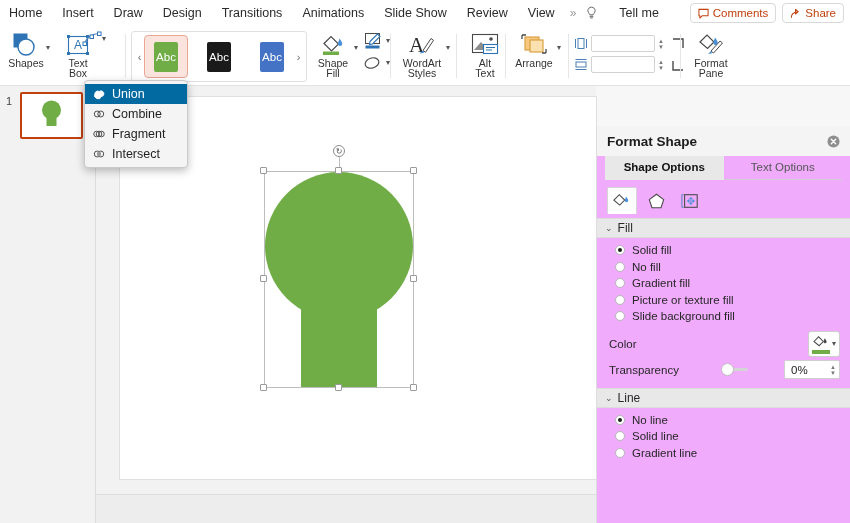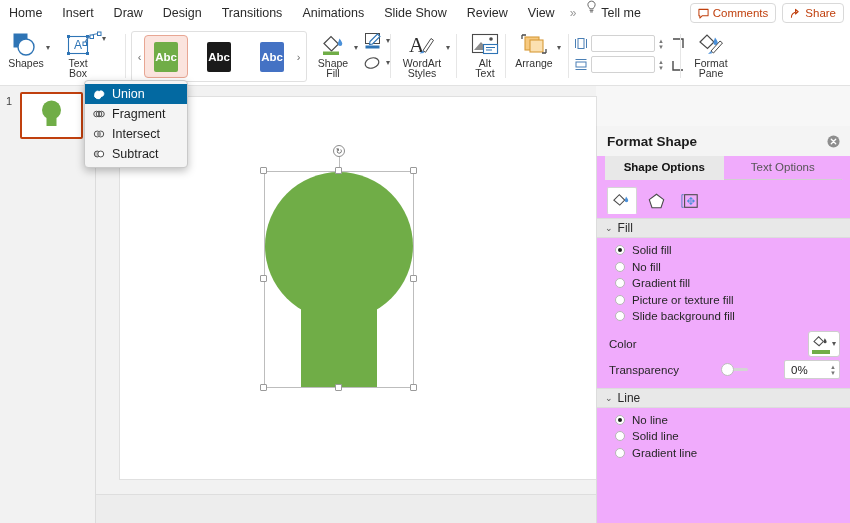--- a/index.html
+++ b/index.html
@@ -17,21 +17,21 @@
     position: absolute; top: 0; left: 0; width: 850px; height: 26px;
     background: #ffffff;
     display: flex; align-items: center;
   }
   .menu-item {
     font-size: 12.5px; color: #2b2b2b; padding: 0 10px; line-height: 26px;
     white-space: nowrap;
   }
   .menu-item:first-child { padding-left: 9px; }
   .chev-more { font-size: 12px; color: #9a9a9a; padding: 0 5px; }
-  .tellme-wrap { display: flex; gap: 3px; padding-left: 4px; }
+  .tellme-wrap { display: flex; align-items: center; gap: 21px; padding-left: 4px; }
   .bulb-icon { width: 13px; height: 14px; display: block; }
   .menu-right { position: absolute; right: 6px; top: 3px; display: flex; gap: 6px; }
   .pill-btn {
     display: flex; align-items: center; gap: 4px;
     border: 1px solid #d9d9d9; border-radius: 4px; background: #fff;
     height: 20px; padding: 0 7px; font-size: 11.5px; color: #c0400e;
     white-space: nowrap;
   }
   .pill-btn svg { display: block; }
 
@@ -56,21 +56,21 @@
     border: 1px solid #e0e0e0; border-radius: 3px; background: #fff;
     display: flex; align-items: center; justify-content: space-between; padding: 0 3px;
   }
   .gal-arrow { font-size: 11px; color: #6a6a6a; width: 10px; text-align: center; }
   .gal-items { display: flex; gap: 9px; align-items: center; }
   .gal-cell { width: 44px; height: 43px; display: flex; align-items: center; justify-content: center;
               border-radius: 4px; }
   .gal-cell.sel { background: #fbe4de; border: 1px solid #e8a693; }
   .abc {
     width: 24px; height: 30px; border-radius: 2px; color: #fff;
-    font-size: 11.5px; font-weight: bold; display: flex; align-items: center; justify-content: center;
+    font-size: 11.5px; font-weight: normal; display: flex; align-items: center; justify-content: center;
   }
 
   
   .spin-row { display: flex; align-items: center; gap: 3px; margin-bottom: 4px; }
   .spin-box {
     width: 64px; height: 17px; border: 1px solid #d2d2d2; border-radius: 2px; background: #fff;
     display: flex; align-items: center; justify-content: flex-end; padding-right: 2px;
   }
   .spin-arrows { display: flex; flex-direction: column; font-size: 6px; color: #777; line-height: 6px; }
 
@@ -437,40 +437,40 @@
 
   <div class="dropdown">
     <div class="dd-item active">
       <svg class="dd-ic" viewBox="0 0 16 16">
         <path d="M3.2 8a3.3 3.3 0 0 1 5-2.85A3.3 3.3 0 1 1 10.6 11 3.3 3.3 0 0 1 3.2 8z" fill="#ffffff" stroke="#ffffff" stroke-width="1"></path>
       </svg>
       <span>Union</span>
     </div>
     <div class="dd-item">
       <svg class="dd-ic" viewBox="0 0 16 16">
+        <circle cx="6" cy="8" r="3.4" fill="none" stroke="#4a4a4a" stroke-width="1.1"></circle>
+        <circle cx="10" cy="8" r="3.4" fill="none" stroke="#4a4a4a" stroke-width="1.1"></circle>
+      </svg>
+      <span>Combine</span>
+    </div>
+    <div class="dd-item">
+      <svg class="dd-ic" viewBox="0 0 16 16">
         <circle cx="5.2" cy="8" r="3.2" fill="none" stroke="#4a4a4a" stroke-width="1.1"></circle>
         <circle cx="8" cy="8" r="3.2" fill="none" stroke="#4a4a4a" stroke-width="1.1"></circle>
         <circle cx="10.8" cy="8" r="3.2" fill="none" stroke="#4a4a4a" stroke-width="1.1"></circle>
       </svg>
       <span>Fragment</span>
     </div>
     <div class="dd-item">
       <svg class="dd-ic" viewBox="0 0 16 16">
         <circle cx="6" cy="8" r="3.4" fill="none" stroke="#4a4a4a" stroke-width="1.1"></circle>
         <circle cx="10" cy="8" r="3.4" fill="none" stroke="#4a4a4a" stroke-width="1.1"></circle>
         <path d="M8 4.8a3.4 3.4 0 0 0 0 6.4 3.4 3.4 0 0 0 0-6.4z" fill="#9a9a9a"></path>
       </svg>
       <span>Intersect</span>
-    </div>
-    <div class="dd-item">
-      <svg class="dd-ic" viewBox="0 0 16 16">
-        <circle cx="6" cy="8" r="3.4" fill="#c9c9c9" stroke="#4a4a4a" stroke-width="1.1"></circle>
-        <circle cx="10" cy="8" r="3.4" fill="#ffffff" stroke="#4a4a4a" stroke-width="1.1"></circle>
-      </svg>
-      <span>Subtract</span>
     </div>
   </div>
 
   <div class="thumbpane"></div>
   <div class="thumb-num">1</div>
   <div class="thumb">
     <svg width="59" height="43" viewBox="0 0 59 43">
       <circle cx="29.5" cy="16" r="9.5" fill="#70ad47"></circle>
       <rect x="24.5" y="16" width="10" height="16" fill="#70ad47"></rect>
     </svg>

